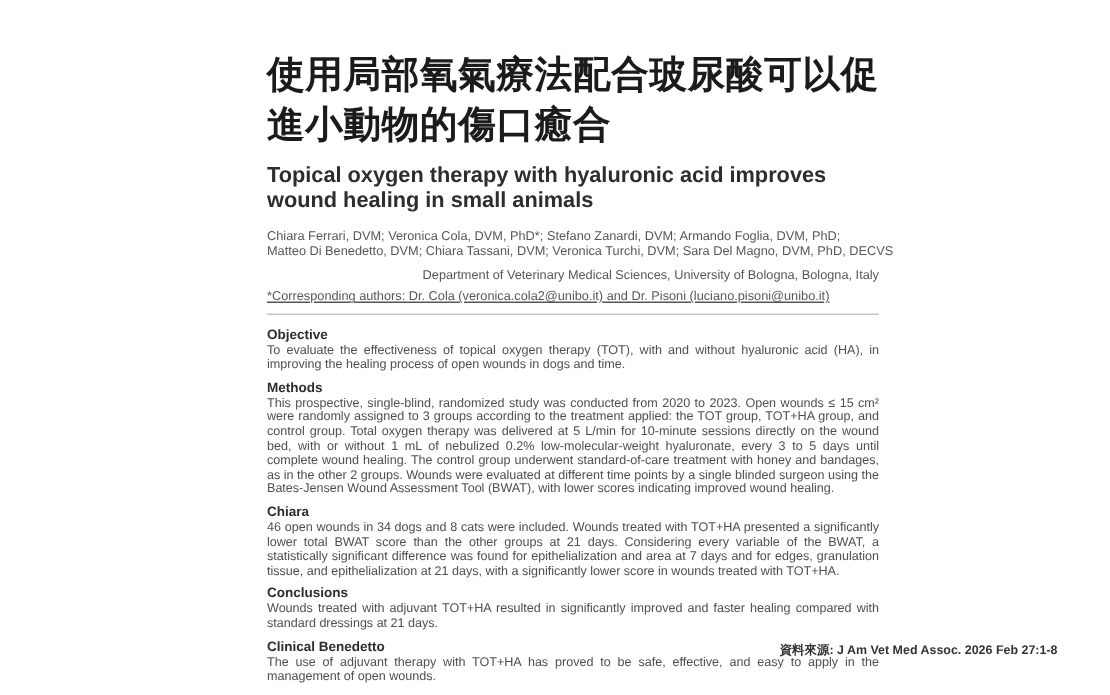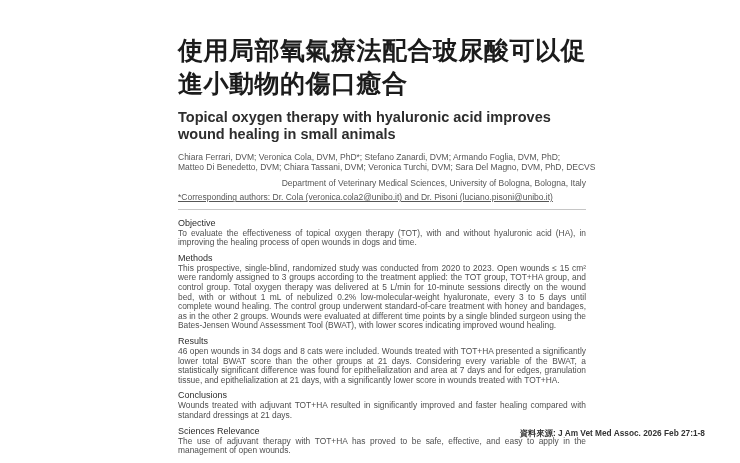--- a/index.html
+++ b/index.html
@@ -55,21 +55,21 @@
   .divider {
     margin-top: 6px;
     border: none;
     border-top: 1px solid #c6c6c6;
     height: 0;
   }
   .section { margin-top: 5px; }
   .section-heading {
     font-size: 9px;
     line-height: 11px;
-    font-weight: 400;
+    font-weight: 700;
     color: #2d2d2d;
   }
   .section-body {
     font-size: 8.4px;
     line-height: 9.6px;
     color: #4f4f4f;
     text-align: justify;
   }
   .source {
     position: absolute;
@@ -105,29 +105,29 @@
     <div class="section-heading">Objective</div>
     <div class="section-body">To evaluate the effectiveness of topical oxygen therapy (TOT), with and without hyaluronic acid (HA), in improving the healing process of open wounds in dogs and time.</div>
   </div>
 
   <div class="section">
     <div class="section-heading">Methods</div>
     <div class="section-body">This prospective, single-blind, randomized study was conducted from 2020 to 2023. Open wounds ≤ 15 cm² were randomly assigned to 3 groups according to the treatment applied: the TOT group, TOT+HA group, and control group. Total oxygen therapy was delivered at 5 L/min for 10-minute sessions directly on the wound bed, with or without 1 mL of nebulized 0.2% low-molecular-weight hyaluronate, every 3 to 5 days until complete wound healing. The control group underwent standard-of-care treatment with honey and bandages, as in the other 2 groups. Wounds were evaluated at different time points by a single blinded surgeon using the Bates-Jensen Wound Assessment Tool (BWAT), with lower scores indicating improved wound healing.</div>
   </div>
 
   <div class="section">
-    <div class="section-heading">Results</div>
+    <div class="section-heading">Chiara</div>
     <div class="section-body">46 open wounds in 34 dogs and 8 cats were included. Wounds treated with TOT+HA presented a significantly lower total BWAT score than the other groups at 21 days. Considering every variable of the BWAT, a statistically significant difference was found for epithelialization and area at 7 days and for edges, granulation tissue, and epithelialization at 21 days, with a significantly lower score in wounds treated with TOT+HA.</div>
   </div>
 
   <div class="section">
     <div class="section-heading">Conclusions</div>
     <div class="section-body">Wounds treated with adjuvant TOT+HA resulted in significantly improved and faster healing compared with standard dressings at 21 days.</div>
   </div>
 
   <div class="section">
-    <div class="section-heading">Sciences Relevance</div>
+    <div class="section-heading">Clinical Benedetto</div>
     <div class="section-body">The use of adjuvant therapy with TOT+HA has proved to be safe, effective, and easy to apply in the management of open wounds.</div>
   </div>
 
 </div>
 
 <div class="source">資料來源: J Am Vet Med Assoc. 2026 Feb 27:1-8</div>
 
 </body></html>

